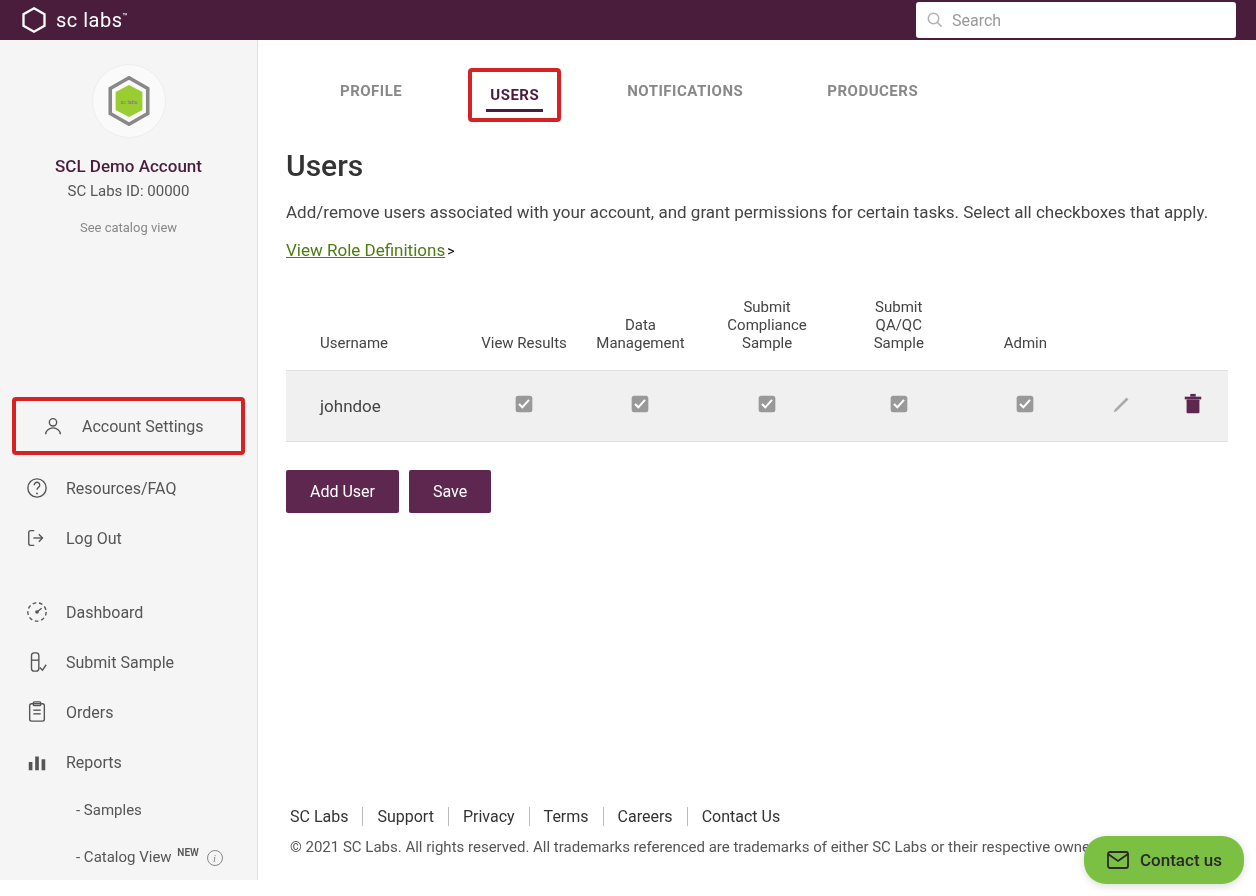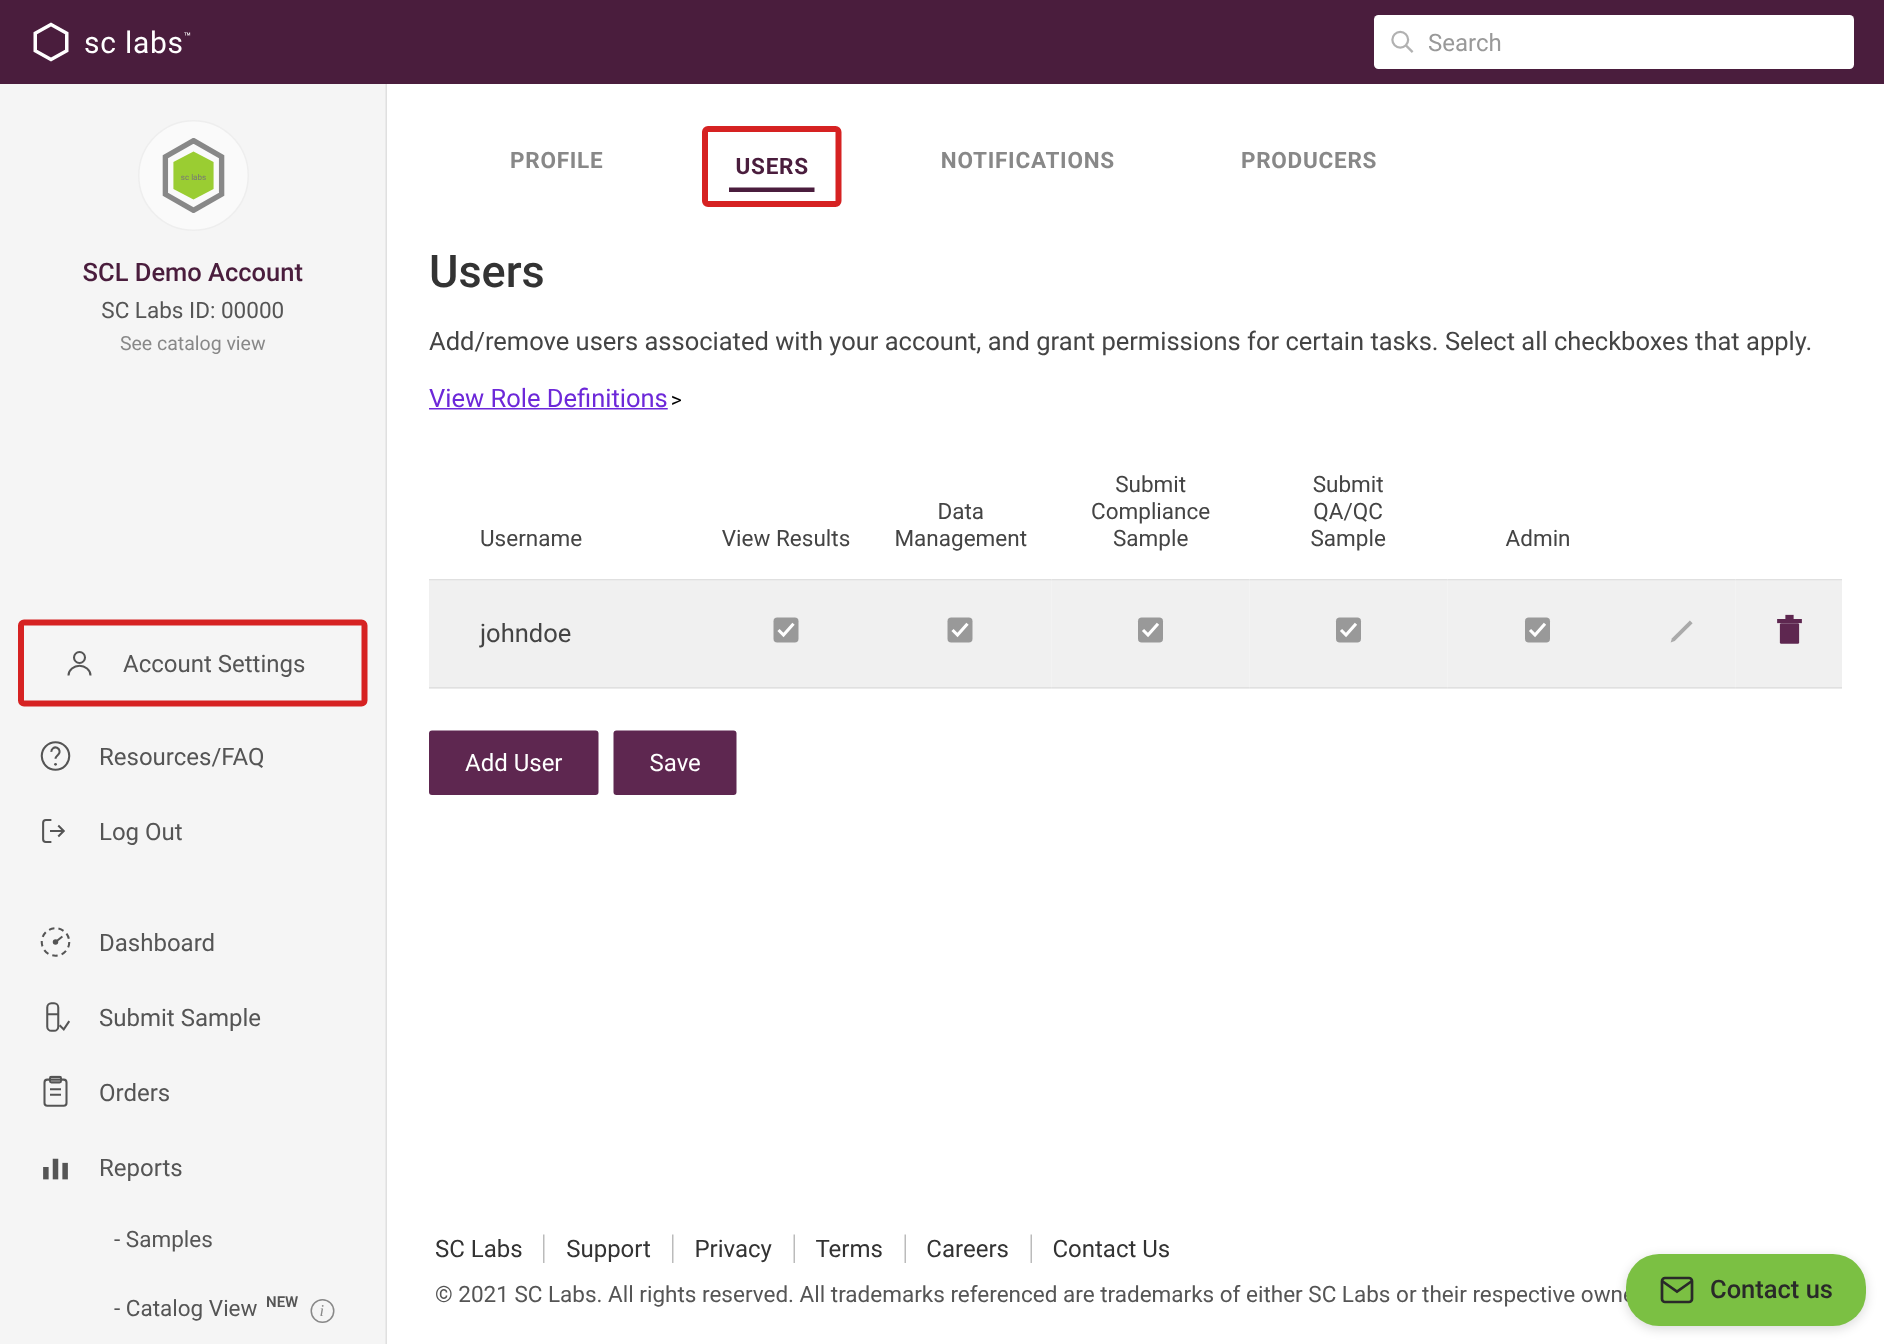--- a/index.html
+++ b/index.html
@@ -1,38 +1,38 @@
 <!DOCTYPE html>
 <html><head>
   <meta charset="utf-8">
   <style>
     * { margin: 0; padding: 0; box-sizing: border-box; font-family: -apple-system, BlinkMacSystemFont, "Segoe UI", Roboto, sans-serif; }
     body { background: #fff; }
     
     
-    .header { background: #4a1d3d; height: 56px; display: flex; align-items: center; justify-content: space-between; padding: 0 20px; }
+    .header { background: #4a1d3d; height: 40px; display: flex; align-items: center; justify-content: space-between; padding: 0 20px; }
     .logo-area { display: flex; align-items: center; gap: 8px; color: #fff; }
     .logo-icon { width: 28px; height: 28px; }
     .logo-text { font-size: 20px; font-weight: 400; letter-spacing: 0.5px; }
     .logo-tm { font-size: 8px; vertical-align: super; }
     .search-container { position: relative; display: flex; align-items: center; }
     .search-icon { position: absolute; left: 10px; width: 18px; height: 18px; opacity: 0.5; }
     .search-input { width: 320px; height: 36px; border: none; border-radius: 3px; padding: 0 12px 0 36px; font-size: 16px; }
     .search-input::placeholder { color: #999; }
     
     
     .layout { display: flex; height: calc(100vh - 56px); }
     
     
     .sidebar { width: 258px; background: #f5f5f5; border-right: 1px solid #e0e0e0; display: flex; flex-direction: column; padding: 24px 0 0 0; gap: 12px; }
     .account-block { text-align: center; padding: 0 16px 28px 16px; }
     .account-avatar { width: 74px; height: 74px; border-radius: 50%; background: #fafafa; margin: 0 auto 18px; display: flex; align-items: center; justify-content: center; border: 1px solid #eee; }
     .account-avatar-inner { width: 46px; height: 50px; }
     .account-name { color: #4a1d3d; font-size: 17px; font-weight: 500; margin-bottom: 6px; }
-    .account-id { color: #555; font-size: 15px; margin-bottom: 6px; }
+    .account-id { color: #555; font-size: 15px; margin-bottom: 20px; }
     .catalog-view-link { color: #888; font-size: 13px; }
     
     .nav-list { list-style: none; }
     .nav-item { display: flex; align-items: center; gap: 18px; padding: 14px 26px; color: #555; font-size: 16px; cursor: pointer; }
     .nav-item.sub { padding-left: 76px; font-size: 15px; }
     .nav-icon { width: 22px; height: 22px; flex-shrink: 0; }
     .nav-badge-new { font-size: 10px; font-weight: 600; color: #555; margin-left: 2px; vertical-align: super; }
     .info-icon { width: 16px; height: 16px; border: 1.5px solid #888; border-radius: 50%; display: inline-flex; align-items: center; justify-content: center; font-size: 11px; color: #888; margin-left: 4px; font-style: italic; font-family: serif; }
     
     .sidebar-bottom { margin-top: auto; padding-bottom: 12px; }
@@ -43,21 +43,21 @@
     .main { flex: 1; padding: 28px 28px 0 28px; display:flex; flex-direction:column; position: relative;}
     .tabs { display: flex; gap: 48px; margin-bottom: 26px; padding-left: 36px; }
     .tab { color: #888; font-size: 15px; font-weight: 700; text-transform: uppercase; padding: 14px 18px 14px 18px; cursor: pointer; position: relative; letter-spacing: .5px;}
     .tab.active { color: #4a1d3d; }
     .tab.active::after {
       content: ""; position: absolute; bottom: 6px; left: 14px; right: 14px; height: 3px; background: #4a1d3d;
     }
     
     .page-title { font-size: 30px; font-weight: 500; color: #333; margin-bottom: 16px; }
     .page-desc { font-size: 17px; color: #444; line-height: 1.6; margin-bottom: 14px; }
-    .role-def-link { color: #6d28d9; font-size: 17px; text-decoration: underline; display: inline-block; margin-bottom: 28px; }
+    .role-def-link { color: #4d7c0f; font-size: 17px; text-decoration: underline; display: inline-block; margin-bottom: 28px; }
     .role-def-chev { font-size: 14px; margin-left: 2px; text-decoration: none; display: inline-block;}
     
     .users-table { width: 100%; border-collapse: collapse; }
     .users-table th { text-align: center; font-weight: 400; font-size: 15px; color: #444; padding: 10px 6px 18px 6px; vertical-align: bottom; }
     .users-table th:first-child { text-align: left; padding-left: 34px; }
     .users-table tbody tr { background: #f0f0f0; }
     .users-table td { padding: 22px 6px; text-align: center; font-size: 17px; color: #444; border-top: 1px solid #e0e0e0; border-bottom: 1px solid #e0e0e0;}
     .users-table td:first-child { text-align: left; padding-left: 34px; }
     .check-icon { width: 20px; height: 20px; display: inline-block; }
     .edit-icon, .trash-icon { width: 22px; height: 22px; display: inline-block; cursor: pointer; }

